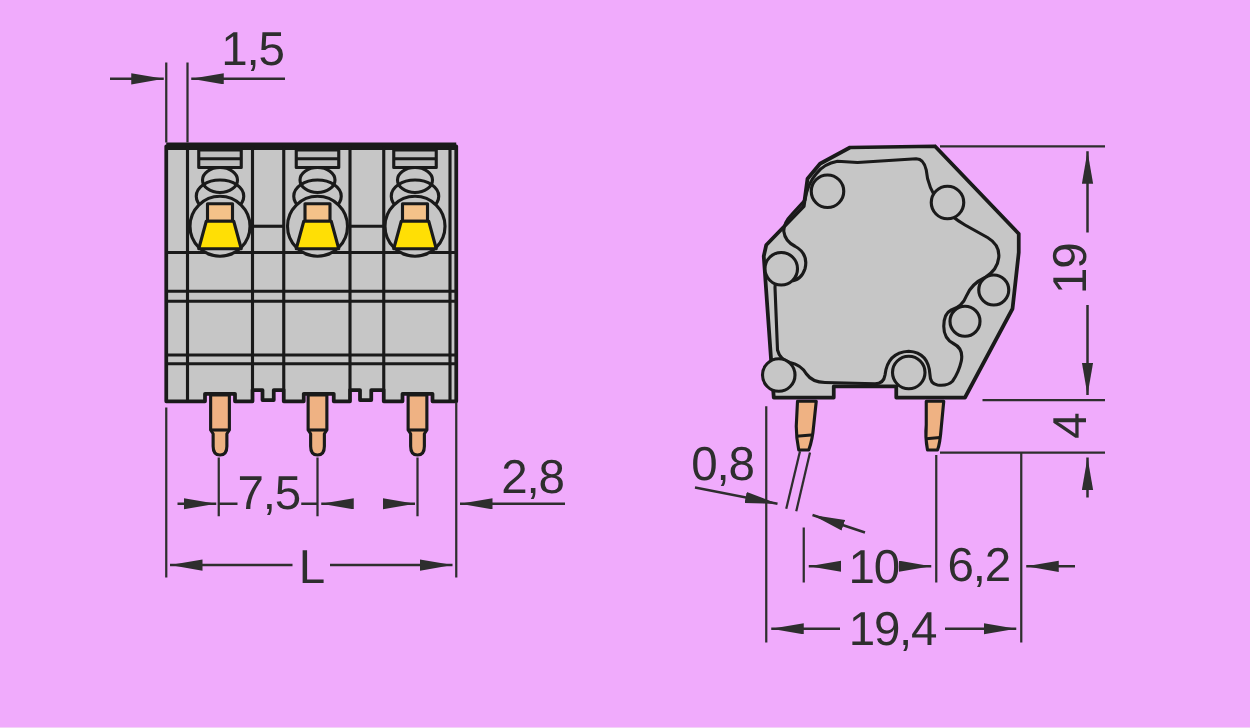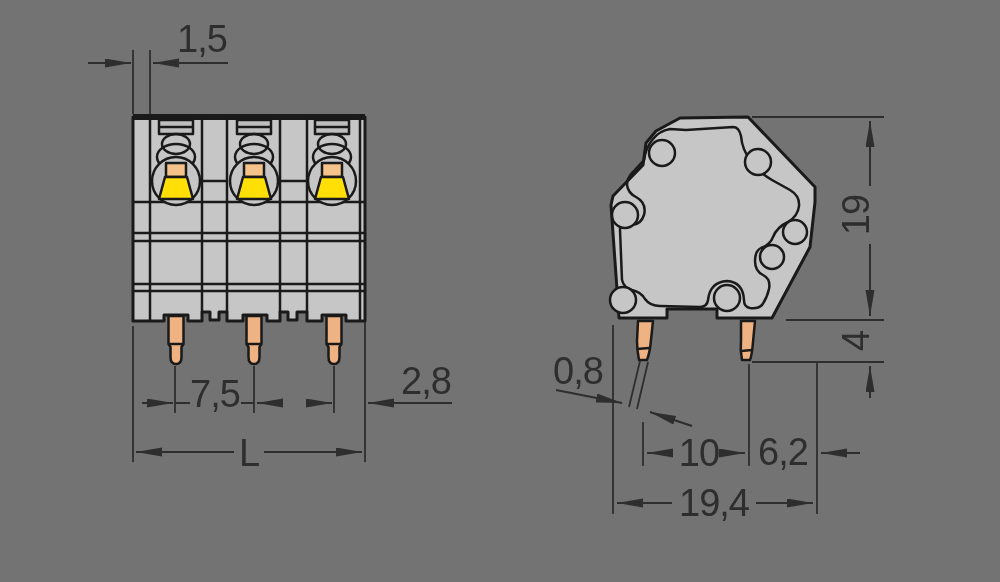--- a/index.html
+++ b/index.html
@@ -1,16 +1,16 @@
 <!DOCTYPE html>
 <html><head>
 <meta charset="utf-8">
 <style>
   html,body{margin:0;padding:0;background:#f3f3f3;}
-  .page{width:1000px;height:582px;position:relative;background:#737373;overflow:hidden;}
+  .page{width:1000px;height:582px;position:relative;background:#f0abfc;overflow:hidden;}
   svg{display:block;}
   .oln{stroke:#1a1a1a;stroke-width:3;stroke-linejoin:round;fill:none;}
   .oln2{stroke:#1a1a1a;stroke-width:2.5;stroke-linejoin:round;fill:none;}
   .body-fill{fill:#c6c6c6;}
   .tab-fill{fill:#bfbfbf;}
   .copper{fill:#efb283;}
   .yellow{fill:#ffdf05;}
   .orange{fill:#f5c289;}
   .dim{stroke:#2e2e2e;stroke-width:2;fill:none;}
   .ext{stroke:#2e2e2e;stroke-width:1.8;fill:none;}

